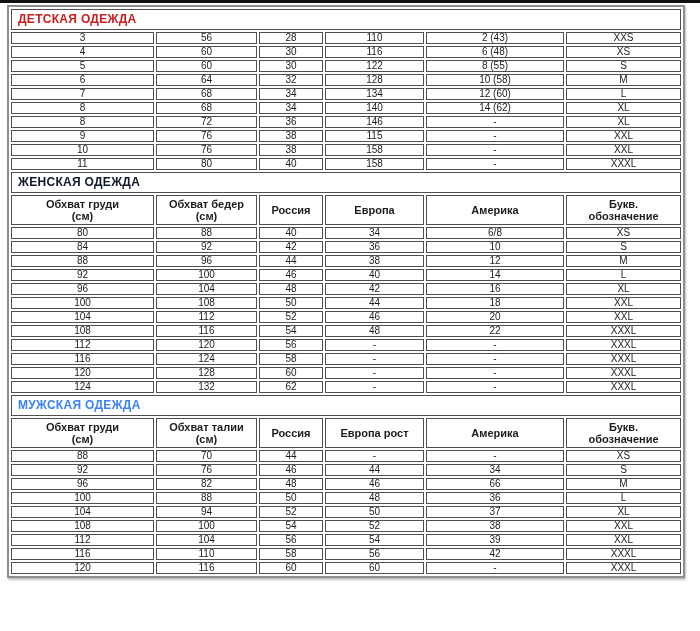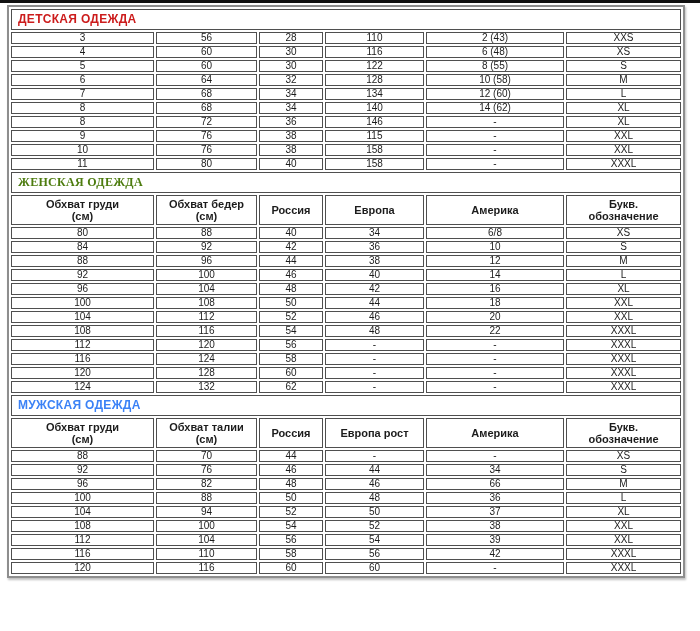--- a/index.html
+++ b/index.html
@@ -158,21 +158,21 @@
       </tr>
       <tr>
         <td class="data-cell">11</td>
         <td class="data-cell">80</td>
         <td class="data-cell">40</td>
         <td class="data-cell">158</td>
         <td class="data-cell">-</td>
         <td class="data-cell">XXXL</td>
       </tr>
       <tr>
-        <td colspan="6" class="section-title" style="color: #4d7c0f; font-family: Liberation Serif, serif;">ЖЕНСКАЯ ОДЕЖДА</td>
+        <td colspan="6" class="section-title" style="color: #0f172a;">ЖЕНСКАЯ ОДЕЖДА</td>
       </tr>
       <tr>
         <th class="col-header">Обхват груди
 (см)</th>
         <th class="col-header">Обхват бедер
 (см)</th>
         <th class="col-header">Россия</th>
         <th class="col-header">Европа</th>
         <th class="col-header">Америка</th>
         <th class="col-header">Букв.

